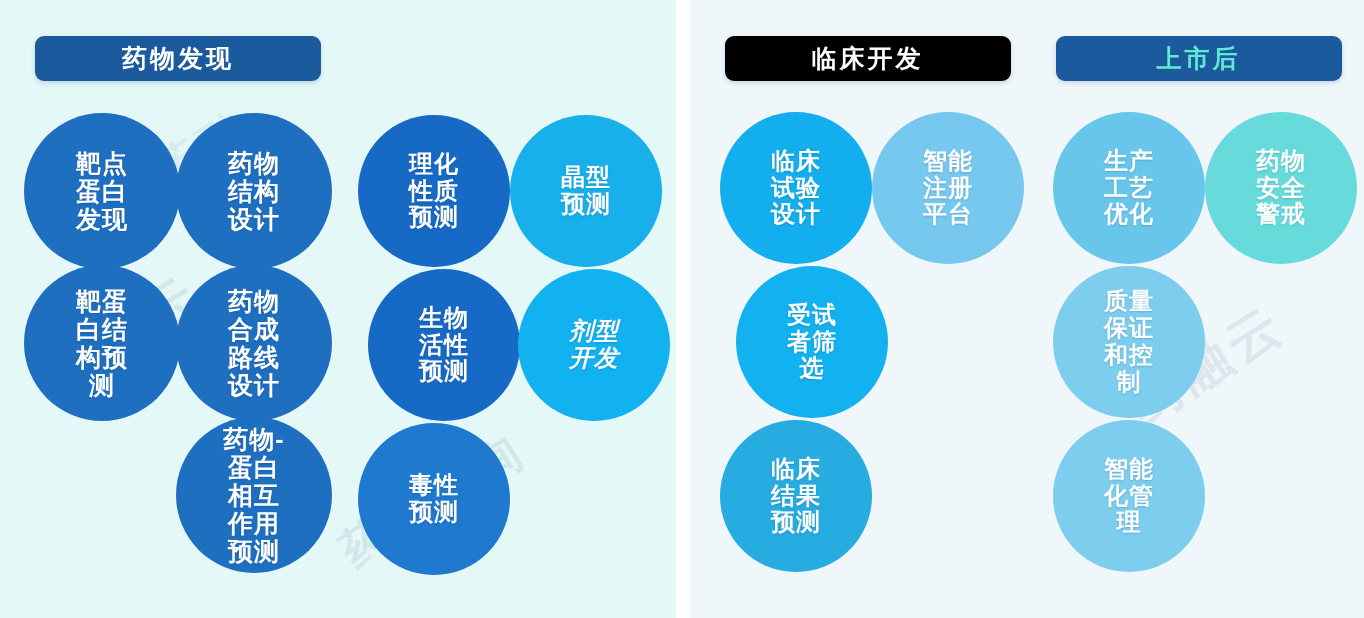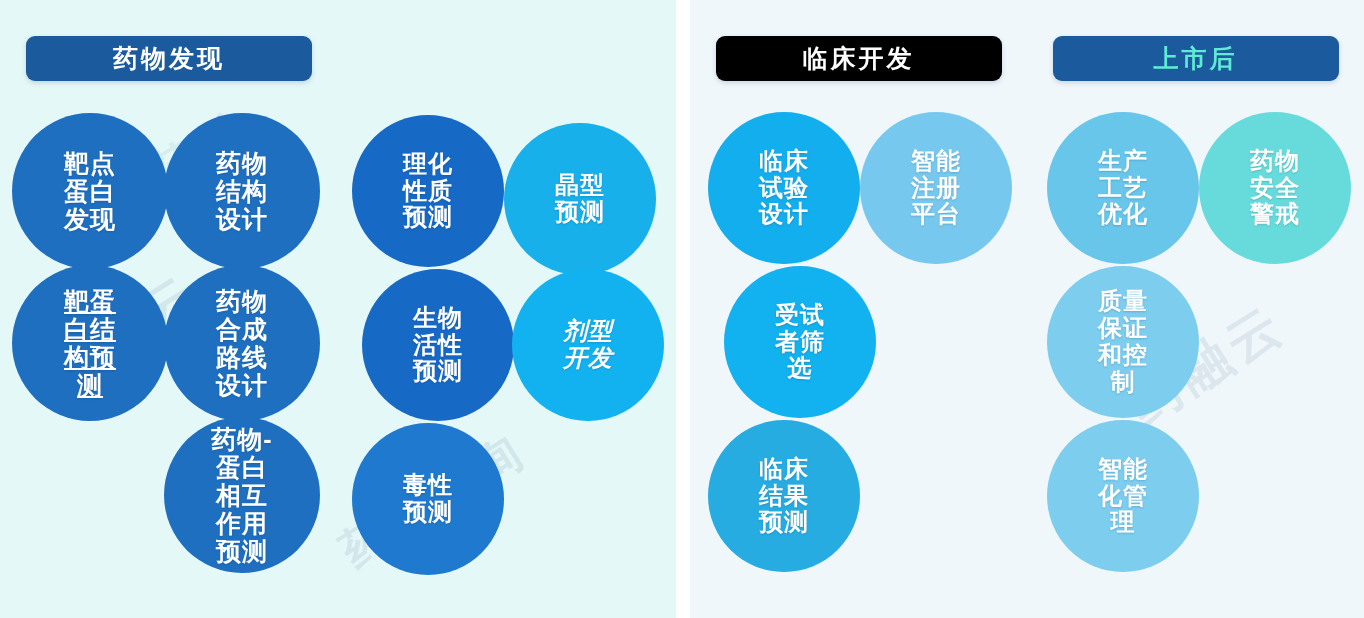--- a/index.html
+++ b/index.html
@@ -47,20 +47,21 @@
   .wm-b { left: 330px; top: 470px; font-size: 46px; }
   .wm-c { left: 150px; top: 120px; font-size: 46px; opacity: .75; }
   .wm-d { left: 380px; top: 150px; font-size: 40px; opacity: .7; }
   .wm-e { left: 430px; top: 330px; font-size: 52px; }
 
   .columns {
     position: relative;
     display: flex;
     height: 100%;
     z-index: 2;
+    padding-left: 12px;
   }
   .column {
     position: relative;
     width: 338px;
     height: 618px;
   }
 
   .stage-header {
     position: absolute;
     top: 36px;
@@ -101,27 +102,27 @@
     white-space: pre-line;
   }
 
   
   .sz-lg { width: 156px; height: 156px; font-size: 25px; }
   .sz-md { width: 152px; height: 152px; font-size: 24px; }
 
   
   .c1-r1a { left: 12px;  top: 113px; }
   .c1-r1b { left: 164px; top: 113px; }
-  .c1-r2a { left: 12px;  top: 265px; text-decoration: underline; }
+  .c1-r2a { left: 12px;  top: 265px; }
   .c1-r2b { left: 164px; top: 265px; }
   .c1-r3b { left: 164px; top: 417px; }
 
   
   .c2-r1a { left: 14px;  top: 115px; }
-  .c2-r1b { left: 166px; top: 123px; }
+  .c2-r1b { left: 166px; top: 115px; }
   .c2-r2a { left: 24px;  top: 269px; }
   .c2-r2b { left: 174px; top: 269px; font-style: italic; }
   .c2-r3a { left: 14px;  top: 423px; }
 
   
   .c3-r1a { left: 18px;  top: 112px; }
   .c3-r1b { left: 170px; top: 112px; }
   .c3-r2a { left: 34px;  top: 266px; }
   .c3-r3a { left: 18px;  top: 420px; }
 

